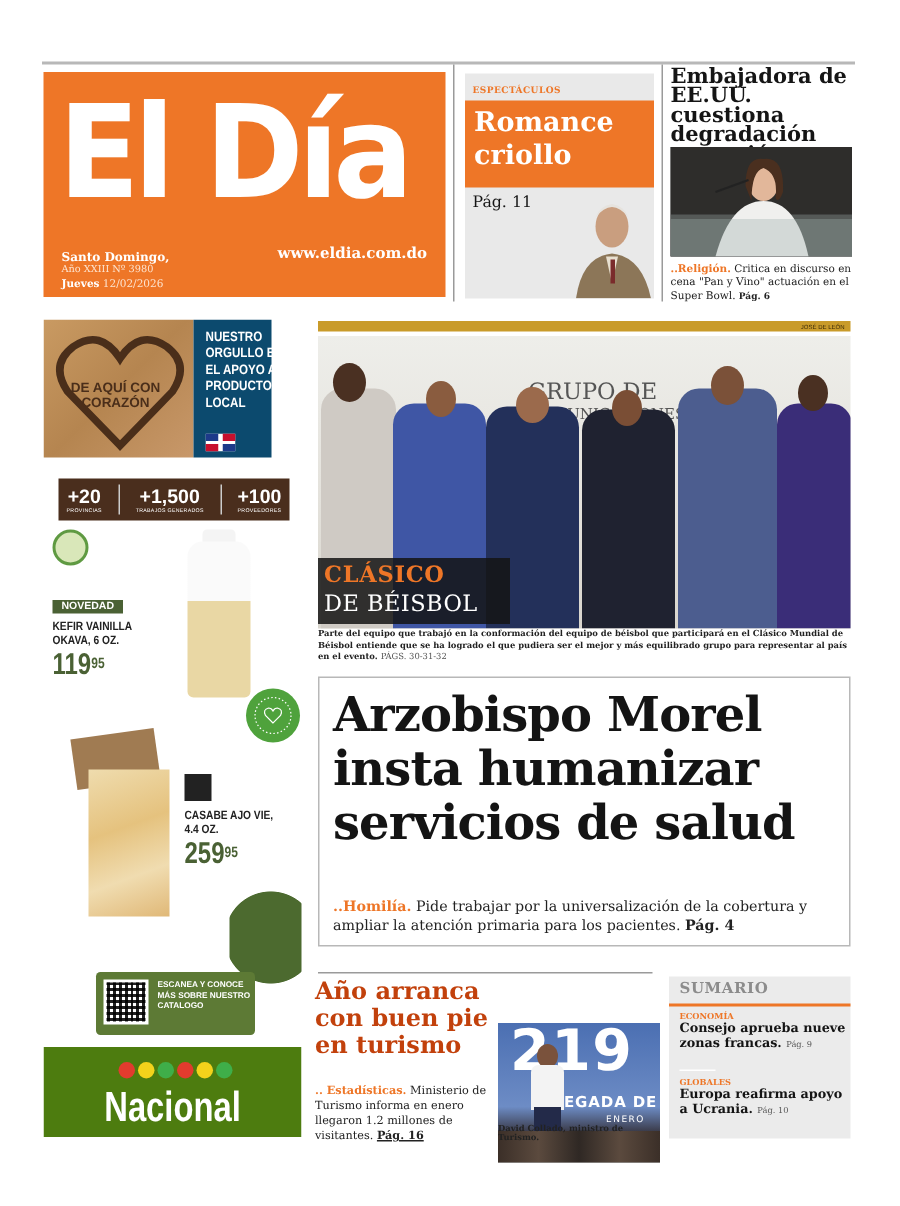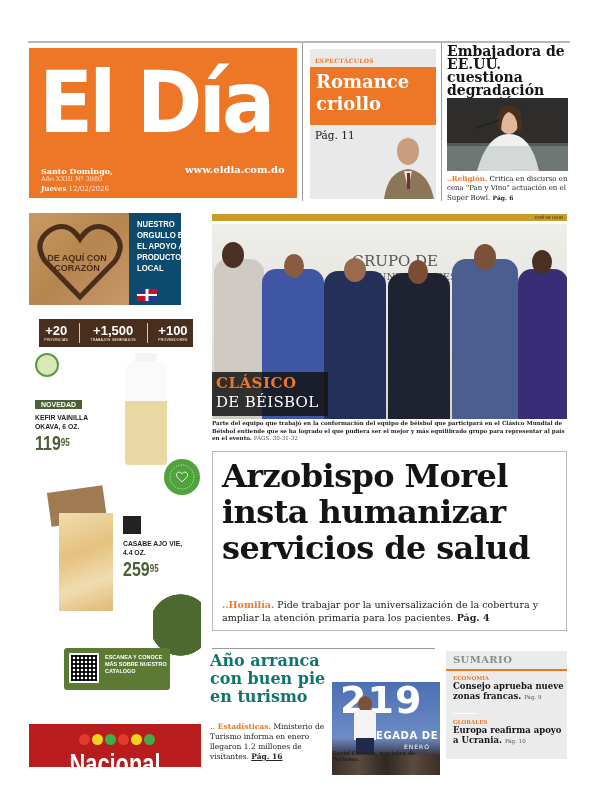--- a/index.html
+++ b/index.html
@@ -58,47 +58,47 @@
   .seal { left: 135px; top: 246px; width: 36px; height: 36px; border-radius: 50%; background: #4fa23c; }
   .seal-green { left: 6px; top: 140px; width: 24px; height: 24px; border-radius: 50%; background: #d9e7b9; border: 2px solid #5f9a42; }
   .tag { left: 20px; top: 276px; width: 56px; height: 34px; background: #a07b52; transform: rotate(-8deg); }
   .casabe { left: 30px; top: 300px; width: 54px; height: 98px; background: linear-gradient(160deg,#efdcae,#e5c27e 40%,#f0dcb0 70%,#e0b877); }
   .vie-logo { left: 94px; top: 303px; width: 18px; height: 18px; background: #222; }
   .tree { left: 124px; top: 380px; width: 50px; height: 80px; background: radial-gradient(circle at 55% 40%, #4c6a2f 0 55%, transparent 56%); }
   .qr-box { left: 35px; top: 435px; width: 106px; height: 42px; background: #5d7a35; border-radius: 3px; }
   .qr { left: 5px; top: 5px; width: 30px; height: 30px; background: #fff; padding: 2px; }
   .qr-inner { width: 100%; height: 100%; background: repeating-linear-gradient(0deg,#222 0 2px,#fff 2px 4px), repeating-linear-gradient(90deg,#222 0 2px,#fff 2px 4px); background-blend-mode: multiply; }
   .qr-text { left: 41px; top: 6px; width: 62px; font-family: "Liberation Sans", sans-serif; font-weight: bold; font-size: 5.5px; line-height: 7px; color: #fff; }
-  .nacional { left: 0; top: 511px; width: 172px; height: 60px; background: #b91c1c; }
+  .nacional { left: 0; top: 485px; width: 172px; height: 60px; background: #4d7c0f; }
   .dots { left: 50px; top: 10px; display: flex; gap: 2px; }
   .dot { width: 11px; height: 11px; border-radius: 50%; }
   .nacional-name { left: 0; top: 24px; width: 172px; text-align: center; font-family: "Liberation Sans", sans-serif; font-weight: bold; font-size: 28px; color: #fff; transform: scaleX(0.78); }
 
   
   .gold-bar { left: 212px; top: 214px; width: 355px; height: 7px; background: #c99b2a; }
   .gold-bar-tag { right: 4px; top: 0; font-family: "Liberation Sans", sans-serif; font-size: 4px; line-height: 7px; color: #3a2a08; }
   .feat-photo { left: 212px; top: 224px; width: 355px; height: 195px; background: linear-gradient(#eeeeea,#e4e2dc 55%,#d8d5cd); overflow: hidden; }
   .logo-wall { left: 140px; top: 30px; font-family: "DejaVu Serif", serif; font-size: 15px; color: #555; line-height: 15px; }
   .person { position: absolute; bottom: 0; border-radius: 14px 14px 0 0; }
   .head { position: absolute; border-radius: 50%; background: #6a4530; }
-  .feat-label { left: 0; top: 148px; width: 116px; height: 44px; background: rgba(20,20,20,0.85); }
+  .feat-label { left: 0; top: 148px; width: 128px; height: 44px; background: rgba(20,20,20,0.85); }
   .feat-label-a { left: 4px; top: 2px; font-size: 15px; font-weight: bold; color: #ee7627; letter-spacing: 0.5px; }
   .feat-label-b { left: 4px; top: 21px; font-size: 15px; color: #fff; letter-spacing: 0.3px; }
   .feat-caption { left: 212px; top: 420px; width: 355px; font-size: 5.6px; line-height: 7.5px; font-weight: bold; color: #222; }
   .feat-caption .cp { font-weight: normal; color: #555; }
 
   
   .main-box { left: 212px; top: 451px; width: 355px; height: 180px; border: 1px solid #b8b8b8; }
   .main-head { left: 9px; top: 6px; width: 340px; font-size: 32px; font-weight: bold; line-height: 36px; letter-spacing: -0.6px; color: #141414; }
   .main-sub { left: 9px; top: 146px; width: 340px; font-size: 9.5px; line-height: 13px; color: #222; }
   .main-sub .pg { font-size: 9.5px; }
 
   
   .hrule-b { left: 212px; top: 648px; width: 223px; height: 1px; background: #9a9a9a; }
-  .tur-head { left: 210px; top: 652px; width: 125px; font-size: 16px; font-weight: bold; line-height: 18px; color: #0f766e; }
+  .tur-head { left: 210px; top: 652px; width: 125px; font-size: 16px; font-weight: bold; line-height: 18px; color: #c2410c; }
   .tur-text { left: 210px; top: 722px; width: 118px; font-size: 7.5px; line-height: 10px; color: #222; }
   .tur-text .pg { font-size: 7.5px; text-decoration: underline; }
   .tur-photo { left: 332px; top: 655px; width: 108px; height: 93px; background: linear-gradient(#4b6fb2,#6d8cc5 60%,#3a3a48 78%,#2a2622); overflow: hidden; margin-top: 27px; }
   .tur-num { left: 8px; top: -4px; font-family: "DejaVu Sans", sans-serif; font-weight: bold; font-size: 38px; color: #fff; letter-spacing: 1px; }
   .tur-llegada { left: 30px; top: 48px; font-family: "DejaVu Sans", sans-serif; font-weight: bold; font-size: 10px; color: #fff; letter-spacing: 0.6px; }
   .tur-enero { left: 72px; top: 61px; font-family: "DejaVu Sans", sans-serif; font-size: 6px; color: #fff; letter-spacing: 1px; }
   .tur-caption { left: 332px; top: 750px; width: 110px; font-size: 5.6px; font-weight: bold; color: #222; }
 
   .sumario { left: 446px; top: 651px; width: 121px; height: 108px; background: #ebebeb; }
   .sum-title { left: 7px; top: 3px; font-size: 10px; font-weight: bold; color: #8c8c8c; letter-spacing: 0.4px; }

